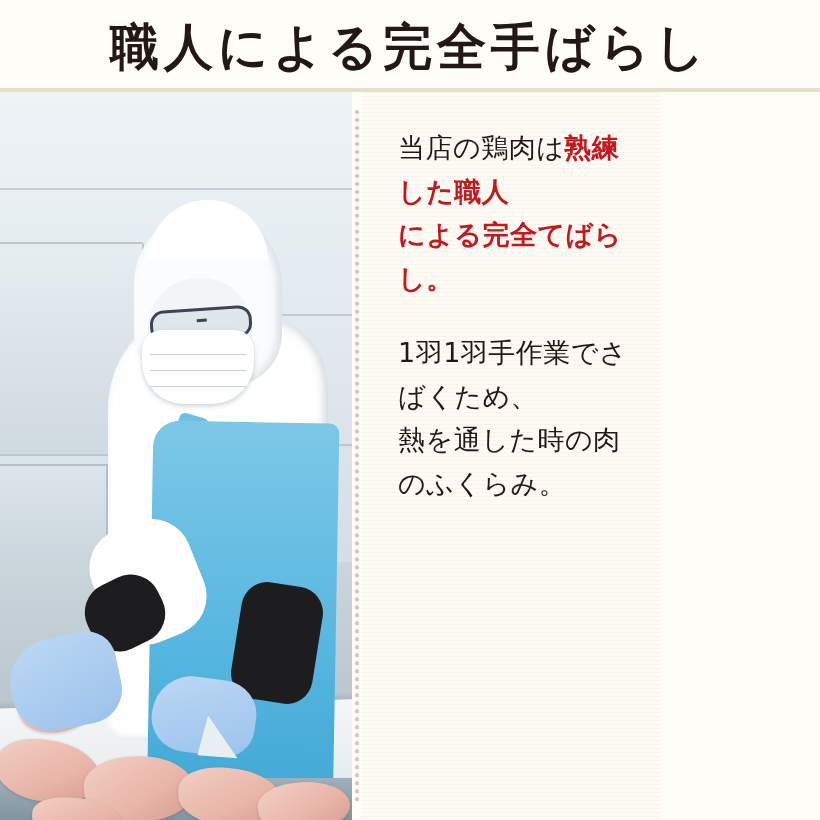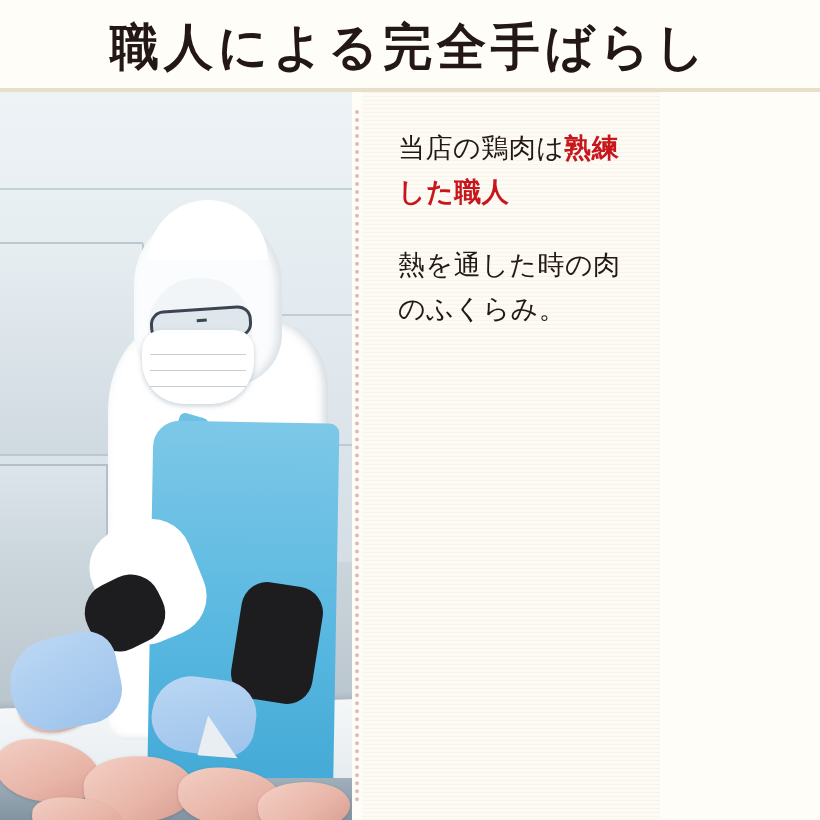--- a/index.html
+++ b/index.html
@@ -351,22 +351,24 @@
     <div class="divider">
       <div class="dotline"></div>
     </div>
 
     <div class="textpanel">
 
       <p class="para p1">
         <span class="nowrap-line">
           <span>当店の鶏肉は</span><span class="hl">熟練した職人</span>
         </span>
+        <span class="nowrap-line hl">による完全てばらし。</span>
       </p>
 
       <p class="para p2">
+        <span class="nowrap-line">1羽1羽手作業でさばくため、</span>
         <span class="nowrap-line">熱を通した時の肉のふくらみ。</span>
       </p>
 
 
     </div>
   </div>
 </div>
 
 </body></html>

